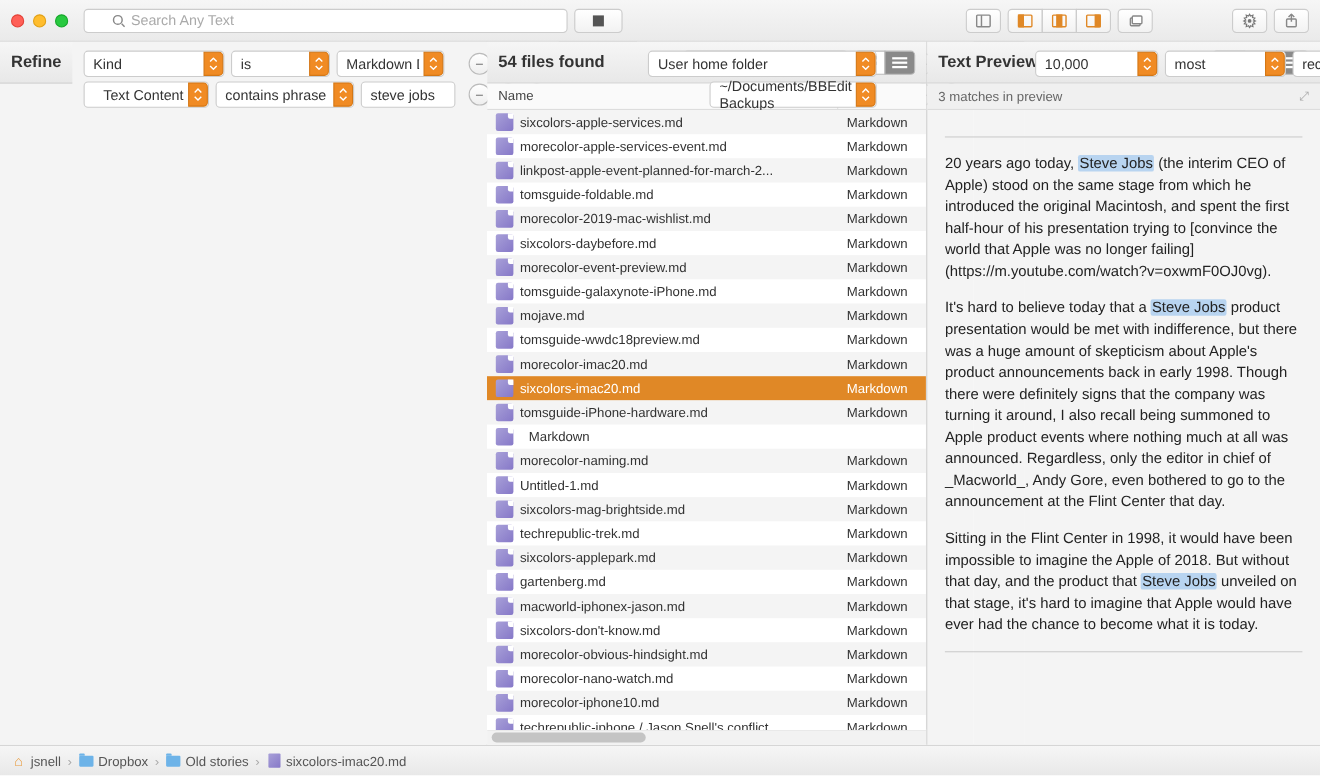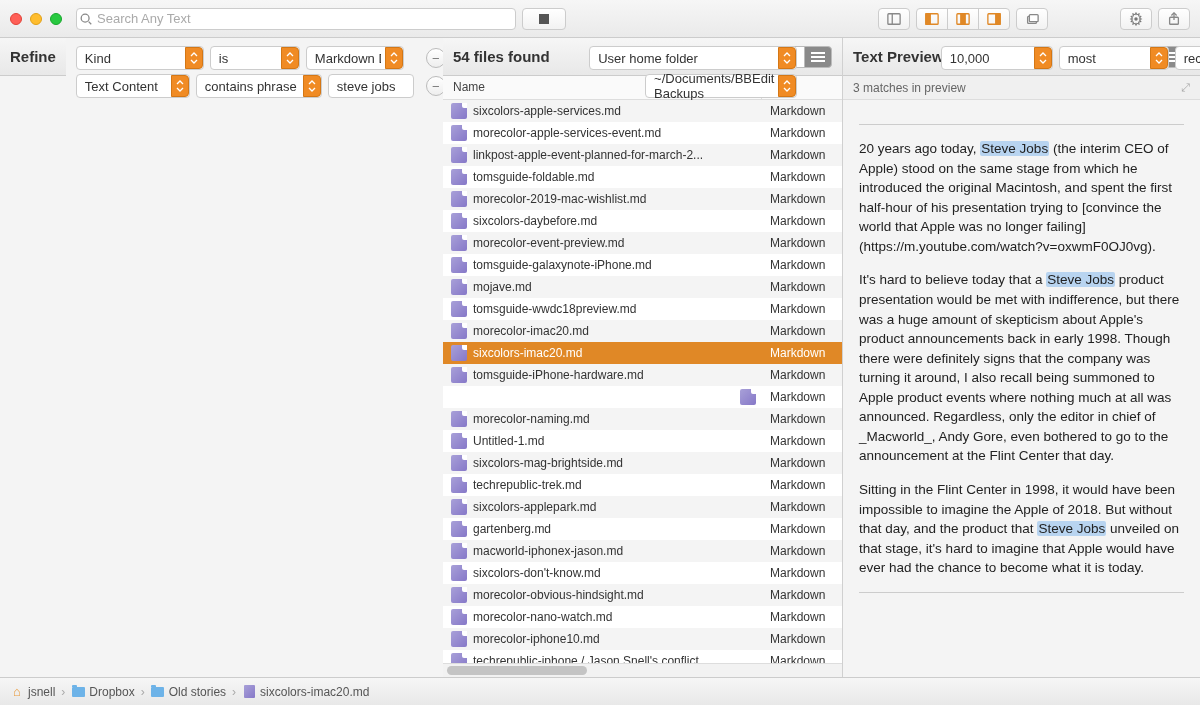--- a/index.html
+++ b/index.html
@@ -5,21 +5,21 @@
 * { box-sizing: border-box; margin: 0; padding: 0; }
 body { font-family: -apple-system, "Helvetica Neue", Arial, sans-serif; font-size: 13px; color: #333; background: #fff; width: 1200px; height: 705px; overflow: hidden; }
 
 
 .toolbar { height: 38px; background: linear-gradient(#f6f6f6, #eaeaea); border-bottom: 1px solid #ccc; display: flex; align-items: center; padding: 0 10px; gap: 6px; }
 .traffic-lights { display: flex; gap: 8px; margin-right: 8px; }
 .traffic-light { width: 12px; height: 12px; border-radius: 50%; }
 .tl-red { background: #ff5f57; border: 0.5px solid #e24238; }
 .tl-yellow { background: #ffbd2e; border: 0.5px solid #e1a117; }
 .tl-green { background: #28c940; border: 0.5px solid #17a82c; }
-.search-field { flex: 0 0 440px; height: 22px; background: #fff; border: 1px solid #ccc; border-radius: 4px; display: flex; align-items: center; padding: 0 2px; color: #aaa; font-size: 13px; }
+.search-field { flex: 0 0 440px; height: 22px; background: #fff; border: 1px solid #ccc; border-radius: 4px; display: flex; align-items: center; padding: 0 24px; color: #aaa; font-size: 13px; }
 .search-field .mag { margin-right: 4px; color: #999; }
 .toolbar-btn { height: 22px; min-width: 32px; background: linear-gradient(#fff,#f2f2f2); border: 1px solid #ccc; border-radius: 4px; display: flex; align-items: center; justify-content: center; color: #666; font-size: 13px; }
 .stop-icon { width: 10px; height: 10px; background: #555; }
 .seg-group { display: flex; }
 .seg-group .toolbar-btn { border-radius: 0; margin-left: -1px; }
 .seg-group .toolbar-btn:first-child { border-radius: 4px 0 0 4px; margin-left: 0; }
 .seg-group .toolbar-btn:last-child { border-radius: 0 4px 4px 0; }
 .spacer { flex: 1; }
 
 
@@ -48,21 +48,21 @@
 .view-toggle { display: flex; }
 .view-toggle .tbtn { width: 28px; height: 22px; border: 1px solid #bbb; background: #fff; display: flex; align-items: center; justify-content: center; color: #777; }
 .view-toggle .tbtn:first-child { border-radius: 4px 0 0 4px; }
 .view-toggle .tbtn:last-child { border-radius: 0 4px 4px 0; margin-left: -1px; }
 .view-toggle .tbtn.active { background: #8a8a8a; color: #fff; }
 
 .files-header-row { display: flex; height: 24px; border-bottom: 1px solid #ddd; background: #fafafa; }
 .fh-name { flex: 1; padding: 4px 10px; border-right: 1px solid #ddd; font-size: 12px; color: #444; }
 .fh-kind { width: 80px; padding: 4px 8px; font-size: 12px; color: #444; }
 .files-list { flex: 1; overflow-y: scroll; position: relative; }
-.file-row { display: flex; height: 22px; align-items: center; font-size: 12px; justify-content: flex-end; }
+.file-row { display: flex; height: 22px; align-items: center; font-size: 12px; }
 .file-row:nth-child(even) { background: #fff; }
 .file-row:nth-child(odd) { background: #f4f4f4; }
 .file-row.selected { background: #e08826 !important; color: #fff; }
 .fr-icon { width: 16px; height: 16px; margin: 0 6px 0 8px; flex-shrink: 0; background: linear-gradient(135deg, #a8a0d8 0%, #8678c8 100%); border-radius: 2px; position: relative; }
 .fr-icon::after { content: ""; position: absolute; right: 0; top: 0; width: 5px; height: 5px; background: #fff; border-bottom-left-radius: 2px; }
 .fr-name { flex: 1; white-space: nowrap; overflow: hidden; text-overflow: ellipsis; padding-right: 4px; }
 .fr-kind { width: 80px; padding: 0 8px; white-space: nowrap; overflow: hidden; }
 .files-scrollbar-h { height: 14px; background: #f2f2f2; border-top: 1px solid #ddd; position: relative; }
 .files-scrollbar-h .thumb { position: absolute; left: 4px; top: 2px; height: 9px; width: 140px; background: #c4c4c4; border-radius: 5px; }
 
@@ -193,21 +193,21 @@
                 <path d="M1 4 L4 1 L7 4 M1 8 L4 11 L7 8" stroke="#fff" stroke-width="1.3" fill="none"></path>
               </svg>
             </span>
         </div>
         <div style="flex:1"></div>
         <div class="round-btn">−</div>
         <div class="round-btn">+</div>
         <div class="round-btn">⋯</div>
       </div>
       <div class="refine-row">
-        <div class="select" style="width:114px;">
+        <div class="select" style="width:114px;justify-content:flex-end;">
           <span>Text Content</span>
           <span class="arrow-box">
               <svg viewBox="0 0 8 12">
                 <path d="M1 4 L4 1 L7 4 M1 8 L4 11 L7 8" stroke="#fff" stroke-width="1.3" fill="none"></path>
               </svg>
             </span>
         </div>
         <div class="select" style="width:126px;">
           <span>contains phrase</span>
           <span class="arrow-box">

